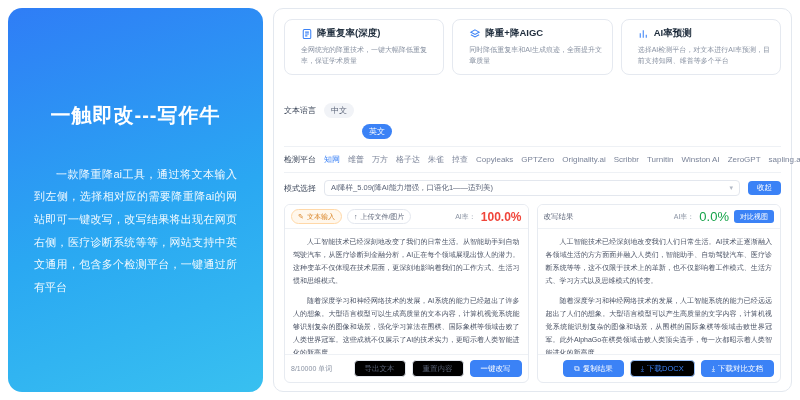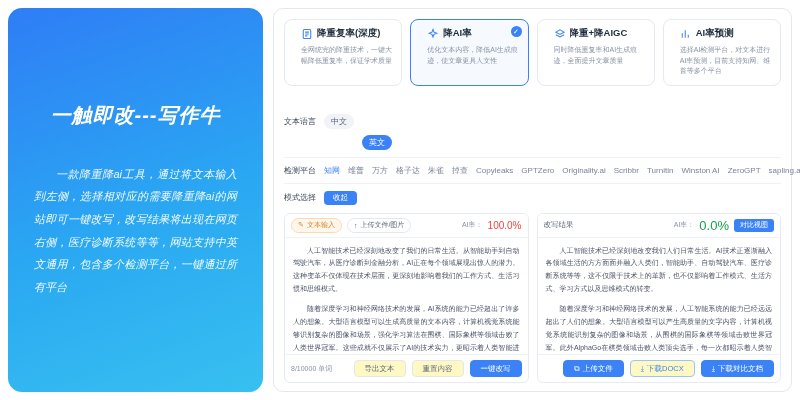--- a/index.html
+++ b/index.html
@@ -25,21 +25,20 @@
     min-width: 255px;
     border-radius: 14px;
     background: linear-gradient(160deg, #2f7df6 0%, #2aa8f2 55%, #38c0f0 100%);
     color: #fff;
     position: relative;
     overflow: hidden;
     padding: 0 26px;
     display: flex;
     flex-direction: column;
     justify-content: center;
-    font-style: italic;
   }
   .promo-title {
     font-size: 20px;
     font-weight: bold;
     letter-spacing: 1px;
     margin-bottom: 34px;
     text-align: center;
     white-space: nowrap;
   }
   .promo-body {
@@ -204,21 +203,21 @@
     font-size: 7px;
     color: #5b6478;
     display: flex;
     align-items: center;
     gap: 3px;
     cursor: pointer;
   }
   .pill.accent { border-color: #ffd8a8; background: #fff7ec; color: #d98324; }
   .spacer { flex: 1; }
   .ai-label { color: #8a93a3; font-size: 7px; }
-  .ai-val-red { color: #f0453a; font-weight: normal; font-size: 10px; }
+  .ai-val-red { color: #f0453a; font-weight: bold; font-size: 12px; }
   .ai-val-green { color: #16a34a; font-weight: normal; font-size: 13px; }
   .btn-blue-sm {
     background: #3b82f6; color: #fff;
     border-radius: 3px;
     padding: 1.5px 6px;
     font-size: 7px;
     cursor: pointer;
   }
   .editor-body {
     flex: 1;
@@ -240,21 +239,21 @@
     font-size: 7px;
     color: #8a93a3;
   }
   .foot-btn {
     border: 1px solid #e3e7ee;
     border-radius: 4px;
     padding: 2.5px 10px;
     color: #5b6478;
     font-size: 7.5px;
     cursor: pointer;
-    background: #fef9c3;
+    background: #000000;
   }
   .foot-btn.primary {
     background: #3b82f6;
     border-color: #3b82f6;
     color: #fff;
   }
   .foot-btn.outline-blue {
     border-color: #9cc3fb;
     color: #3b82f6;
   }
@@ -280,32 +279,20 @@
             <svg viewBox="0 0 16 16" width="12" height="12" fill="none" stroke="currentColor" stroke-width="1.4">
                 <rect x="3" y="2" width="10" height="12" rx="1.5"></rect>
                 <path d="M5.5 5.5h5M5.5 8h5M5.5 10.5h3"></path>
               </svg>
           </span>
           <span class="mode-title">降重复率(深度)</span>
         </div>
         <div class="mode-desc">全网统完的降重技术，一键大幅降低重复率，保证学术质量</div>
       </div>
 
-      <div class="mode-card active">
-        <div class="card-check">✓</div>
-        <div class="mode-head">
-          <span class="mode-ico">
-            <svg viewBox="0 0 16 16" width="12" height="12" fill="none" stroke="currentColor" stroke-width="1.4">
-                <path d="M8 2l1.4 3.6L13 7l-3.6 1.4L8 12l-1.4-3.6L3 7l3.6-1.4z"></path>
-              </svg>
-          </span>
-          <span class="mode-title">降AI率</span>
-        </div>
-        <div class="mode-desc">优化文本内容，降低AI生成痕迹，使文章更具人文性</div>
-      </div>
 
       <div class="mode-card">
         <div class="mode-head">
           <span class="mode-ico">
             <svg viewBox="0 0 16 16" width="12" height="12" fill="none" stroke="currentColor" stroke-width="1.4">
                 <path d="M8 2.5l5.5 3L8 8.5 2.5 5.5z"></path>
                 <path d="M2.5 9l5.5 3 5.5-3"></path>
               </svg>
           </span>
           <span class="mode-title">降重+降AIGC</span>
@@ -351,20 +338,24 @@
       <span class="tool">Winston AI</span>
       <span class="tool">ZeroGPT</span>
       <span class="tool">sapling.ai</span>
       <span class="tool">undetectable.ai</span>
     </div>
 
     <div class="sep-line"></div>
 
     <div class="row">
       <span class="row-label">模式选择</span>
+      <span class="select-box">
+        <span>AI降样_5.09(降AI能力增强，口语化1——适到美)</span>
+        <span class="caret">▾</span>
+      </span>
       <span class="mini-btn">收起</span>
     </div>
 
     <div class="editors">
 
       <div class="editor">
         <div class="editor-bar">
           <span class="pill accent">
             <span>✎</span>
             <span>文本输入</span>
@@ -403,21 +394,21 @@
         <div class="editor-body right">
           <p>人工智能技术已经深刻地改变我们人们日常生活。AI技术正逐渐融入各领域生活的方方面面并融入人类们，智能助手、自动驾驶汽车、医疗诊断系统等等，这不仅限于技术上的革新，也不仅影响着工作模式、生活方式、学习方式以及思维模式的转变。</p>
           <p>随着深度学习和神经网络技术的发展，人工智能系统的能力已经远远超出了人们的想象。大型语言模型可以产生高质量的文字内容，计算机视觉系统能识别复杂的图像和场景，从围棋的国际象棋等领域击败世界冠军。此外AlphaGo在棋类领域击败人类顶尖选手，每一次都昭示着人类智能进化的新高度。</p>
           <p>人工智能正在教育领域掀起一场深刻的变革。个性化学习系统可根据每一个学生的学习特点和进度，为其提供量身定制的学习方案，智能辅导系统可提供即时反馈和指导，虚拟现实技术令抽象的概念变得直观可感。教育公平性亦在AI技术推动下得到显著提升。</p>
 
         </div>
         <div class="editor-foot">
           <span class="spacer"></span>
           <span class="foot-btn primary dl">
             <span>⧉</span>
-            <span>上传文件</span>
+            <span>复制结果</span>
           </span>
           <span class="foot-btn outline-blue dl">
             <span>⤓</span>
             <span>下载DOCX</span>
           </span>
           <span class="foot-btn primary dl">
             <span>⤓</span>
             <span>下载对比文档</span>
           </span>
         </div>

